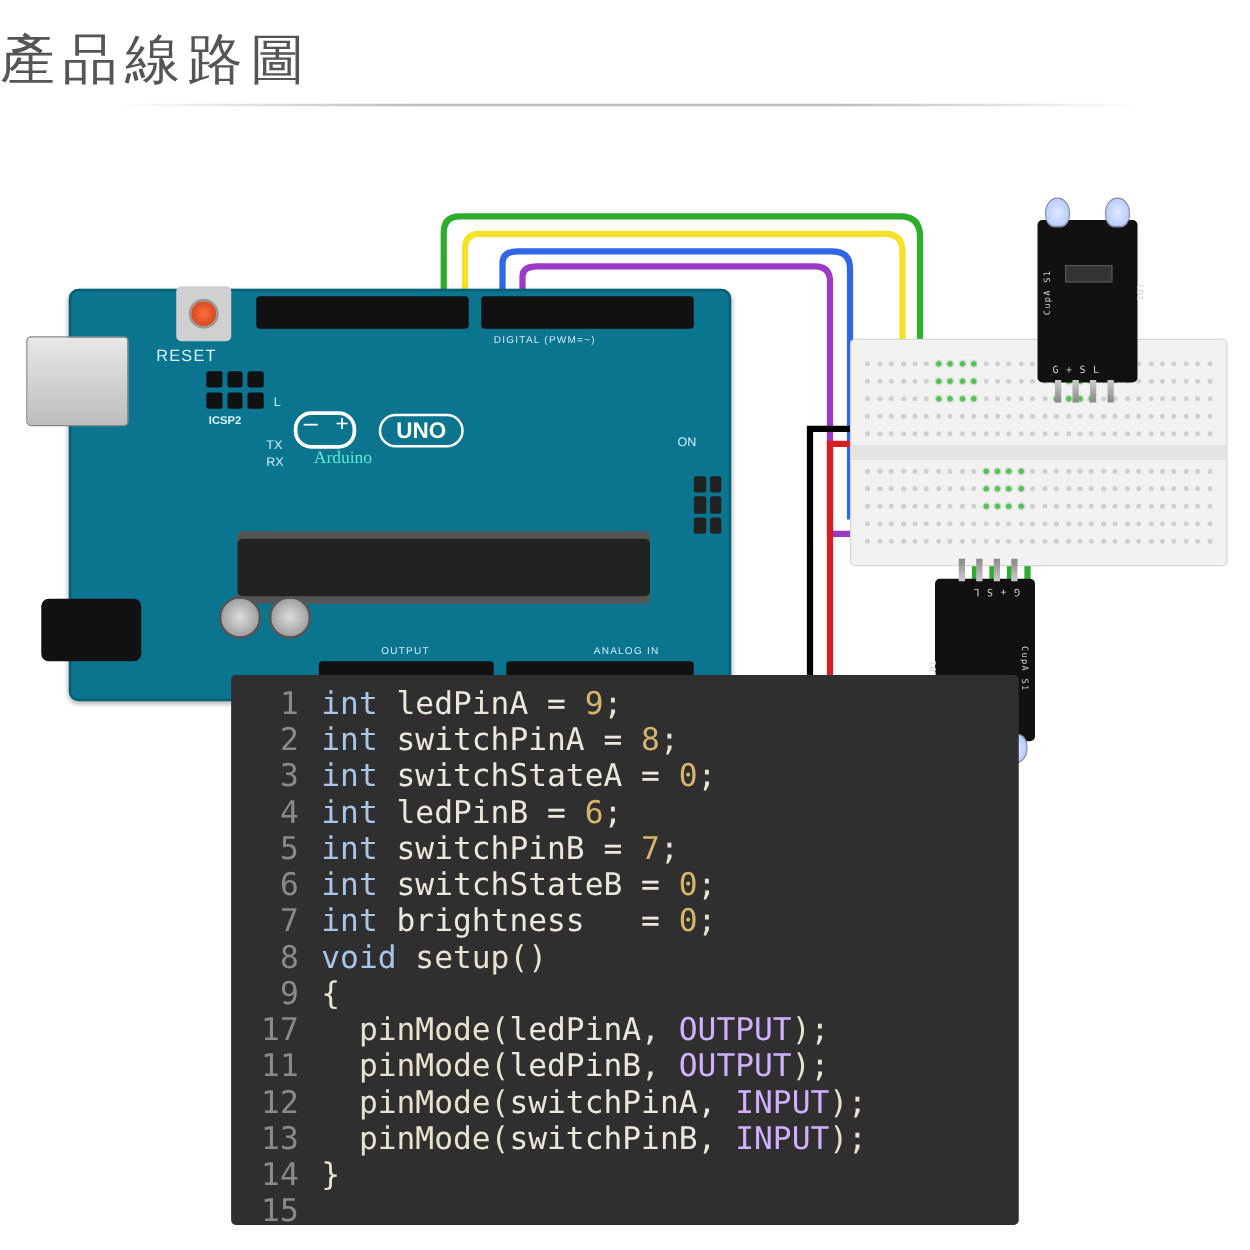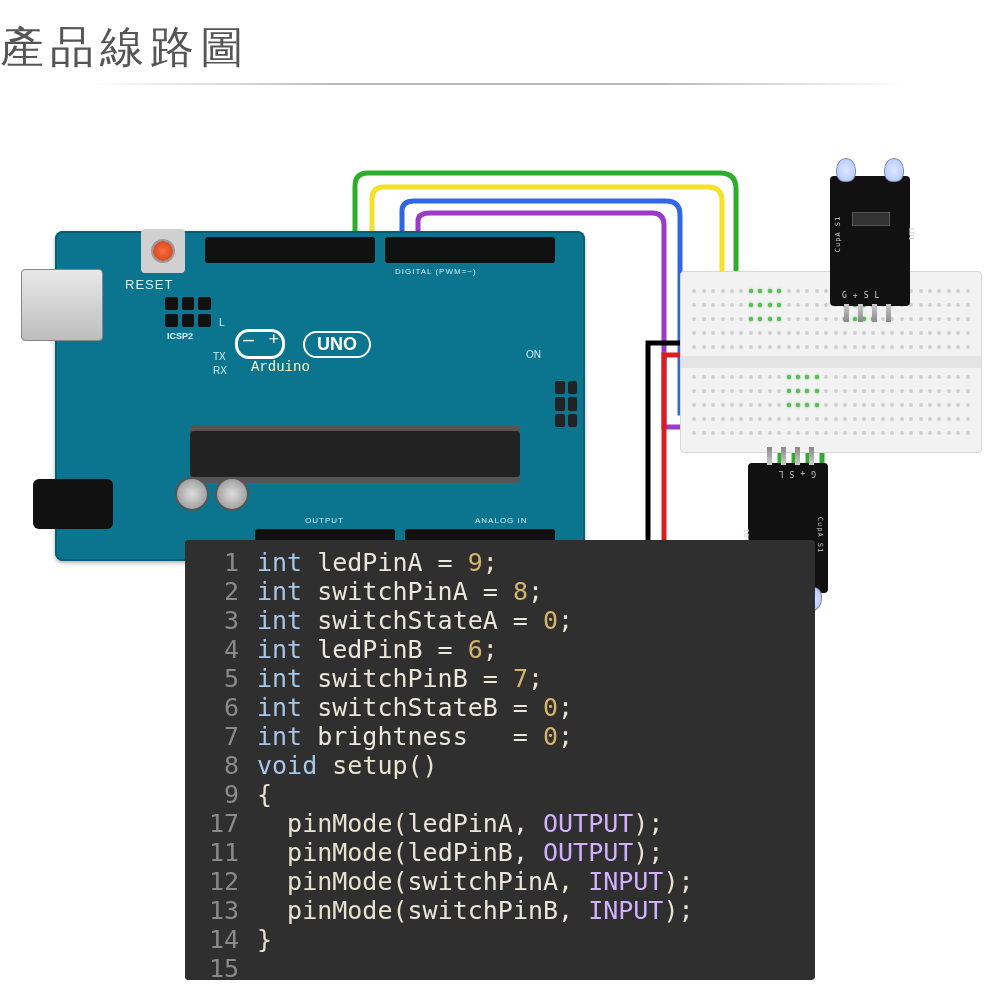--- a/index.html
+++ b/index.html
@@ -131,26 +131,26 @@
   .arduino .logo .inf{
     width:44px; height:24px; border:3px solid #fff; border-radius:14px;
     position:relative;
   }
   .arduino .logo .inf::before{content:"–";position:absolute;left:5px;top:-4px;font-size:20px;}
   .arduino .logo .inf::after{content:"+";position:absolute;right:3px;top:-3px;font-size:18px;}
   .arduino .logo .uno{
     border:2px solid #fff; border-radius:14px; padding:1px 12px; font-size:18px; font-weight:600;
   }
   .arduino .brand{
-    position:absolute; left:196px; top:128px; color:#fef9c3; font-size:14px; font-family:Liberation Mono, monospace;
+    position:absolute; left:196px; top:128px; color:#5eead4; font-size:14px; font-family:Liberation Serif, serif;
   }
   .arduino .tx{position:absolute; left:158px; top:120px; font-size:10px; color:#cfeff7;}
   .arduino .rx{position:absolute; left:158px; top:134px; font-size:10px; color:#cfeff7;}
   .arduino .l {position:absolute; left:164px; top:86px; font-size:10px; color:#cfeff7;}
-  .arduino .on{position:absolute; right:44px; top:118px; font-size:10px; color:#cfeff7;}
+  .arduino .on{position:absolute; right:28px; top:118px; font-size:10px; color:#cfeff7;}
   .arduino .icsp2{
     position:absolute; right:8px; top:150px;
     width:22px; height:46px;
     display:grid; grid-template-columns:repeat(2,1fr); grid-template-rows:repeat(3,1fr); gap:3px;
   }
   .arduino .icsp2 div{background:#222;border-radius:2px;}
   .arduino .caps{
     position:absolute; left:120px; bottom:50px; display:flex; gap:6px;
   }
   .arduino .caps span{

